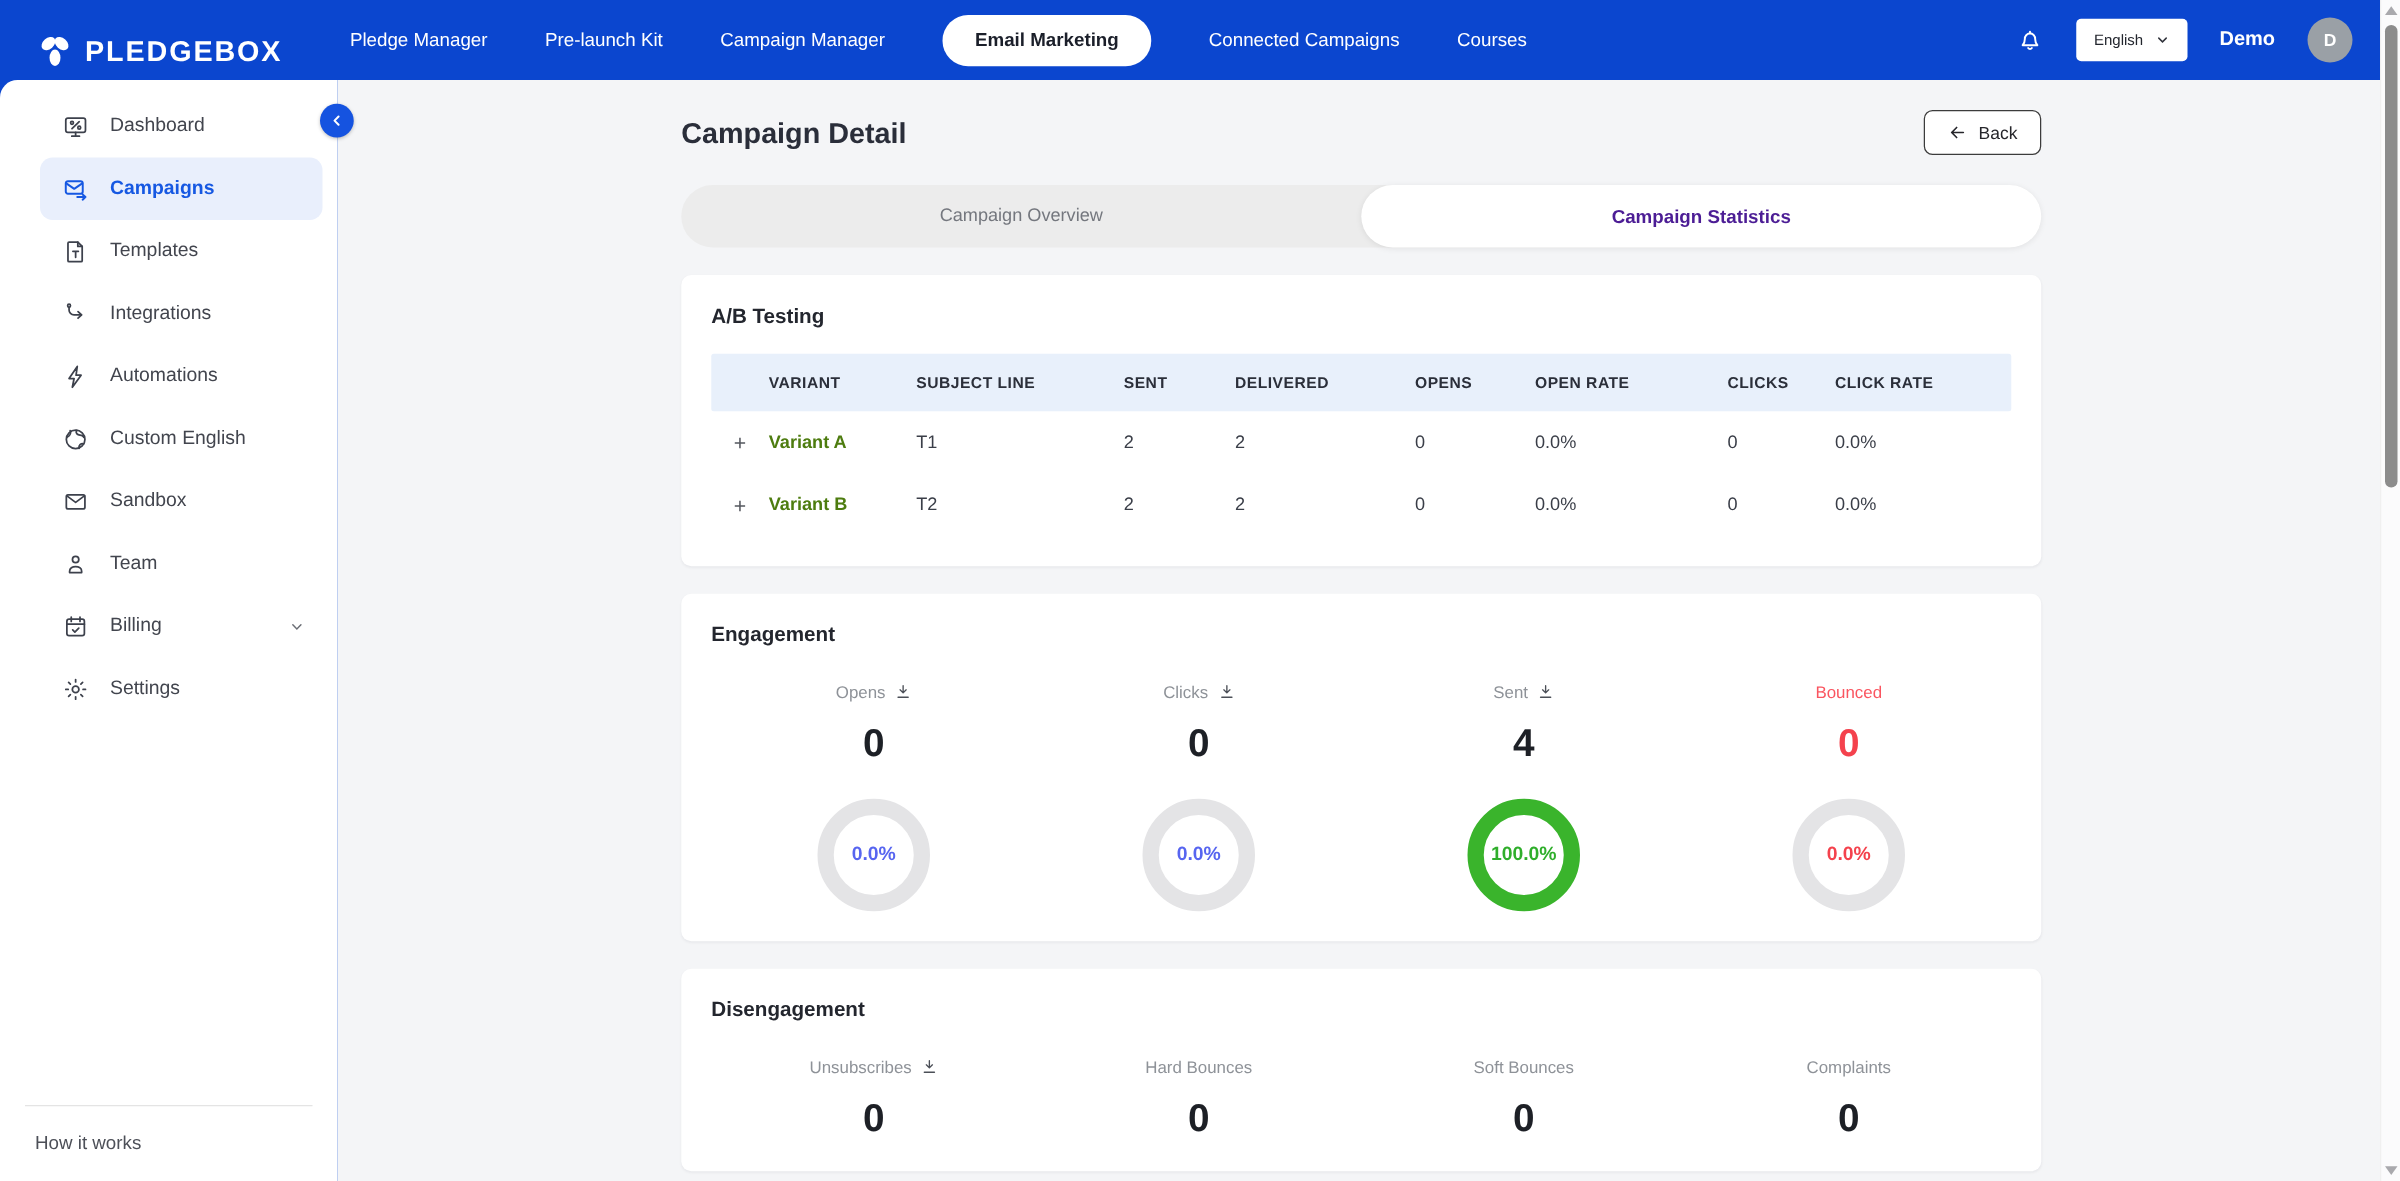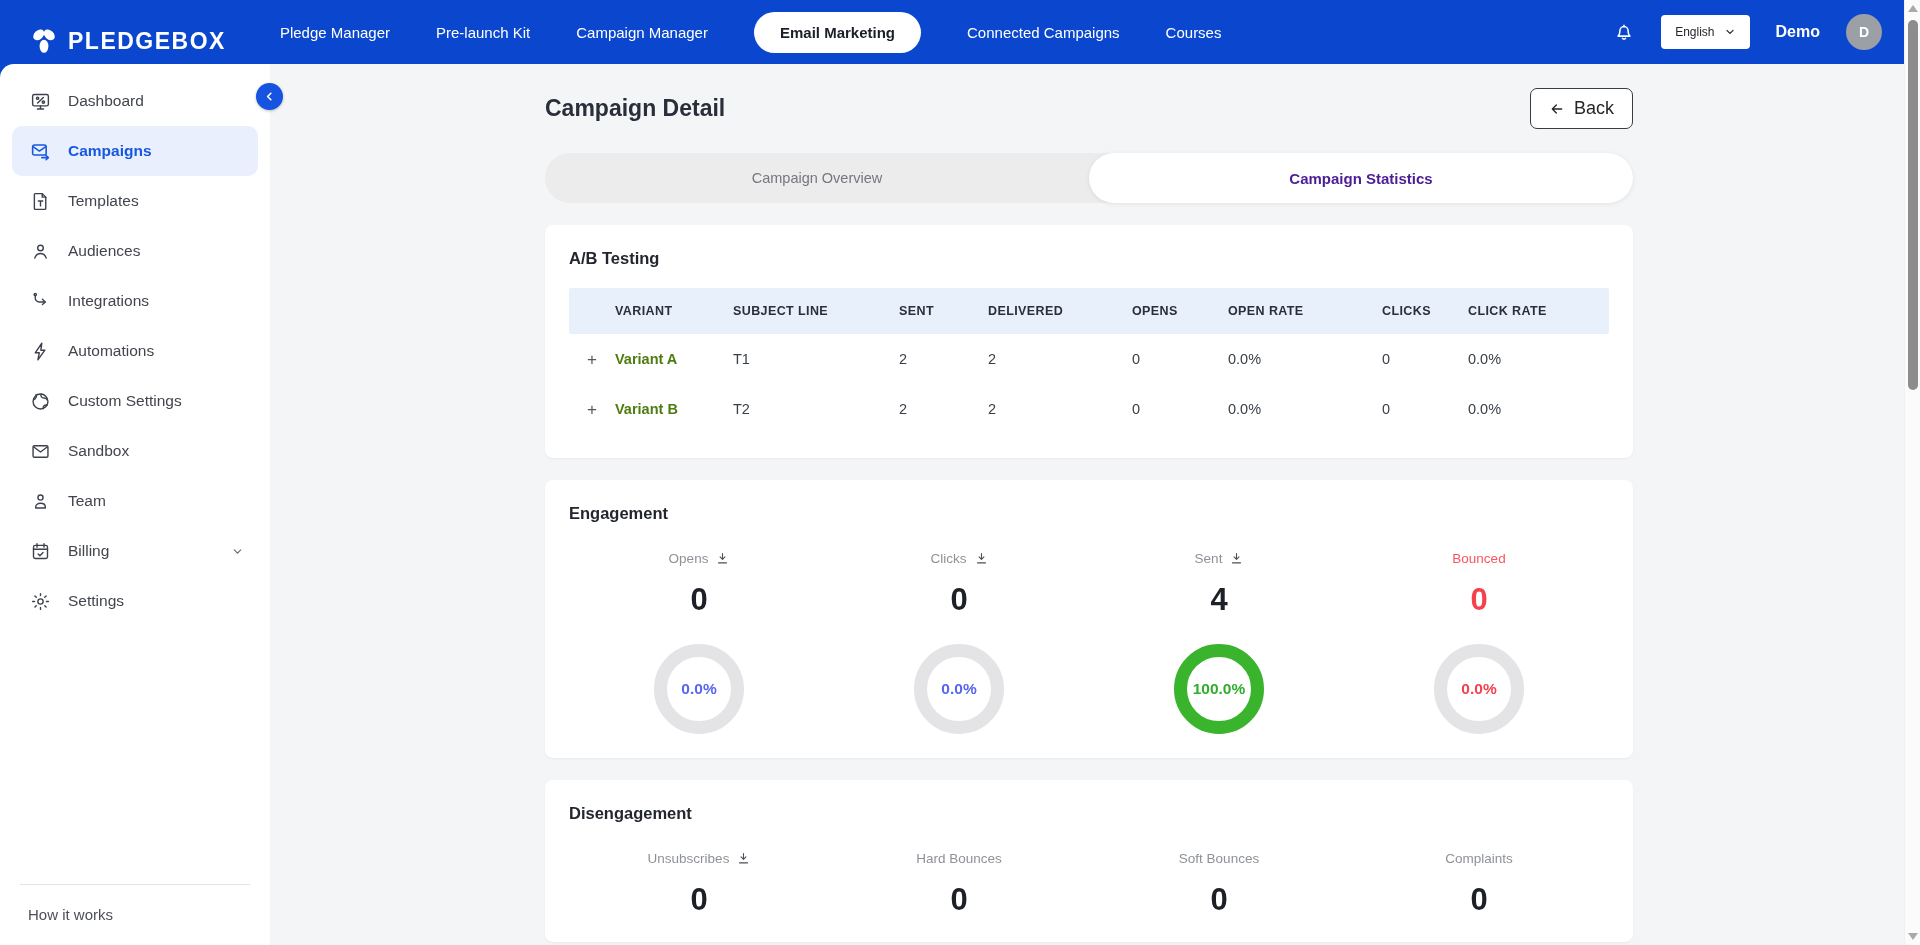--- a/index.html
+++ b/index.html
@@ -35,40 +35,40 @@
   
   .shell { display:flex; height:881px; background:#0b46cf; }
 
   
   .sidebar { width:270px; background:#fff; position:relative; flex-shrink:0;
     border-top-left-radius:14px; }
   .collapse-btn { position:absolute; right:-13px; top:19px; width:27px; height:27px;
     border-radius:50%; background:#1553e0; border:none; cursor:pointer;
     display:flex; align-items:center; justify-content:center; z-index:5;
     box-shadow:0 1px 3px rgba(0,0,0,.25); }
-  .side-nav { padding-top:12px; }
+  .side-nav { padding-top:12px;padding-left:20px; }
   .side-item { height:50px; display:flex; align-items:center; gap:17px;
     padding:0 14px 0 18px; margin:0 12px; border-radius:10px; color:#42454e;
     font-size:15.5px; cursor:pointer; }
   .side-item.active { background:#e9effc; color:#1658e2; font-weight:700; }
   .side-item .chev-right { margin-left:auto; }
   .sidebar-divider { position:absolute; bottom:60px; left:20px; right:20px;
     height:1px; background:#e4e4e4; }
   .how-link { position:absolute; bottom:22px; left:28px; color:#4d5058;
     font-size:15px; cursor:pointer; }
 
   
   .main { flex:1; background:#f4f5f7; overflow:hidden; }
   .content { width:1088px; margin-left:275px; }
   .page-head { display:flex; align-items:center; justify-content:space-between;
     margin-top:24px; }
   .page-title { font-size:23px; font-weight:700; color:#2a2e3a; margin:0; }
   .back-btn { display:flex; align-items:center; gap:9px; background:#fff;
     border:1px solid #3c3c3c; border-radius:7px; padding:9px 18px;
-    font-size:18px; color:#26262b; cursor:pointer; font-family:inherit; }
+    font-size:14px; color:#26262b; cursor:pointer; font-family:inherit; }
 
   .tabbar { margin-top:24px; height:50px; background:#ececec; border-radius:25px;
     display:flex; }
   .tab { flex:1; display:flex; align-items:center; justify-content:center;
     font-size:14.5px; color:#74777e; cursor:pointer; }
   .tab.active { background:#fff; border-radius:25px; font-weight:700;
     color:#4c1d95; font-size:15px; box-shadow:0 1px 5px rgba(0,0,0,.08); }
 
   .card { background:#fff; border-radius:8px; margin-top:22px; padding:24px;
     box-shadow:0 1px 2px rgba(15,20,40,.05); }
@@ -198,29 +198,20 @@
         <span>
           <svg width="21" height="21" viewBox="0 0 24 24" fill="none" stroke="#3d414c" stroke-width="1.6" stroke-linecap="round" stroke-linejoin="round">
             <path d="M6 3h8l4 4v13a1 1 0 01-1 1H6a1 1 0 01-1-1V4a1 1 0 011-1z"></path>
               <path d="M14 3v4h4"></path>
             <path d="M9.5 11.5h5M12 11.5V17"></path>
           </svg>
         </span>
         <span>Templates</span>
       </div>
 
-      <div class="side-item">
-        <span>
-          <svg width="21" height="21" viewBox="0 0 24 24" fill="none" stroke="#3d414c" stroke-width="1.6" stroke-linecap="round" stroke-linejoin="round">
-            <circle cx="12" cy="8" r="3.2"></circle>
-              <path d="M5.5 19.5c1.2-3.5 4-5.2 6.5-5.2s5.3 1.7 6.5 5.2"></path>
-          </svg>
-        </span>
-        <span>Audiences</span>
-      </div>
 
       <div class="side-item">
         <span>
           <svg width="21" height="21" viewBox="0 0 24 24" fill="none" stroke="#3d414c" stroke-width="1.6" stroke-linecap="round" stroke-linejoin="round">
             <circle cx="6" cy="4" r="1.3"></circle>
               <path d="M6 5.5V8a4.5 4.5 0 004.5 4.5H17"></path>
               <path d="M14.2 9.5l3.3 3-3.3 3"></path>
           </svg>
         </span>
         <span>Integrations</span>
@@ -235,21 +226,21 @@
         <span>Automations</span>
       </div>
 
       <div class="side-item">
         <span>
           <svg width="21" height="21" viewBox="0 0 24 24" fill="none" stroke="#3d414c" stroke-width="1.6" stroke-linecap="round" stroke-linejoin="round">
             <circle cx="12" cy="12" r="8.5"></circle>
               <path d="M4 10c2.5-1 4-3.5 3-6M13 3.7c-1.5 2.3.5 4.3 3 4.3 1.8 0 3 .8 3.4 2M19.5 16c-2.8-.5-5 1.5-4.3 4.2"></path>
           </svg>
         </span>
-        <span>Custom Settings</span>
+        <span>Custom English</span>
       </div>
 
       <div class="side-item">
         <span>
           <svg width="21" height="21" viewBox="0 0 24 24" fill="none" stroke="#3d414c" stroke-width="1.6" stroke-linecap="round" stroke-linejoin="round">
             <rect x="3.5" y="5.5" width="17" height="13" rx="1.5"></rect>
               <path d="M4 6.5l8 6 8-6"></path>
           </svg>
         </span>
         <span>Sandbox</span>

